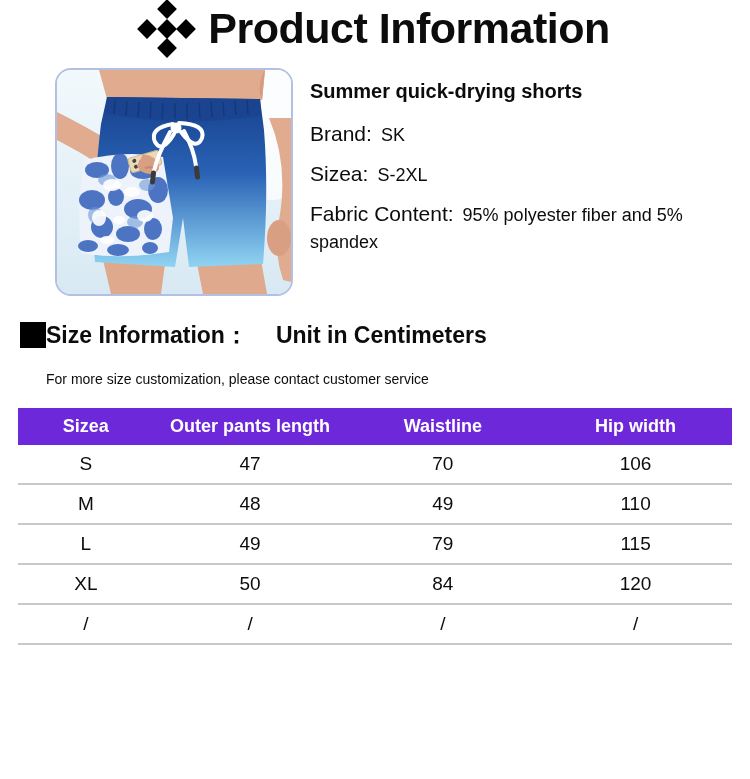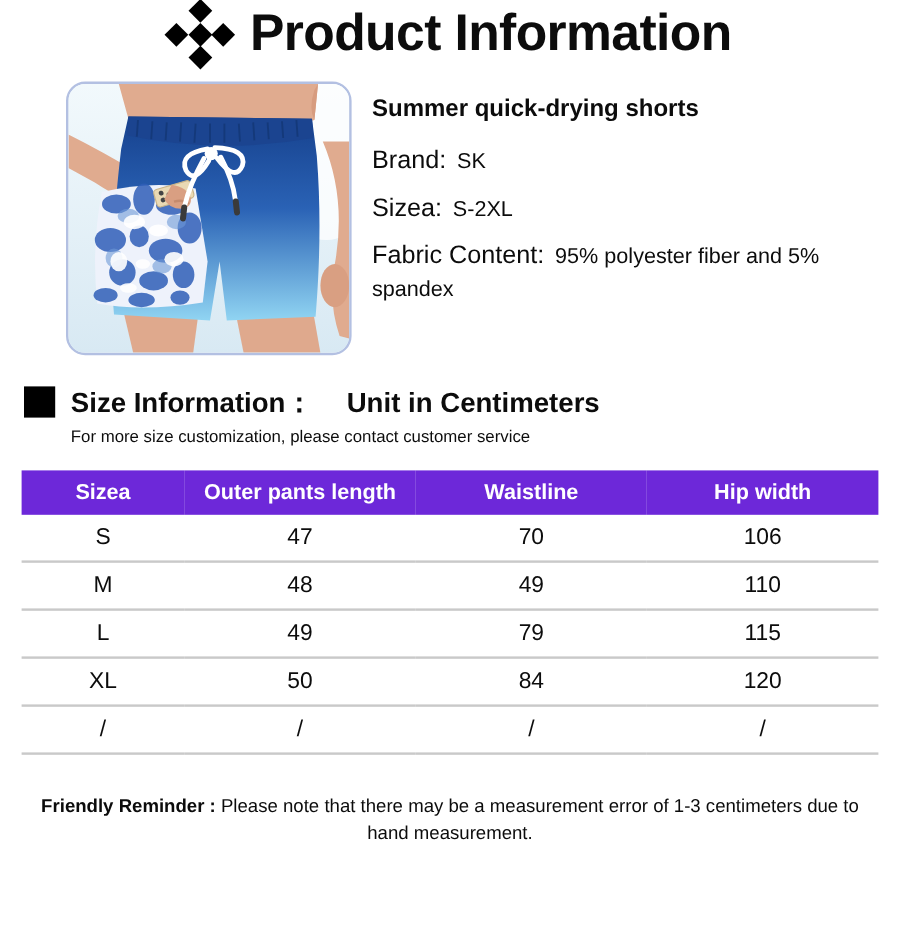--- a/index.html
+++ b/index.html
@@ -28,25 +28,25 @@
     overflow:hidden; background:#eef6fa;
   }
   .photo-card svg { display:block; }
   .details { width:382px; padding-top:12px; }
   .details h2 { margin:0 0 17px; font-size:20px; font-weight:700; }
   .field { margin:0 0 12px; font-size:21px; line-height:1.32; }
   .flabel { font-size:21px; }
   .fvalue { font-size:18px; margin-left:9px; }
 
   
-  .size-info { display:flex; margin:24px 0 0 20px; gap:13px; }
+  .size-info { display:flex; margin:24px 0 0 20px; }
   .bullet-square { width:26px; height:26px; background:#000; flex:none; margin-top:2px; }
   .size-info h3 { margin:0; font-size:23px; font-weight:700; }
   .unit-note { margin-left:28px; }
-  .size-subtext { margin:4px 0 0; font-size:14px; }
+  .size-subtext { margin:20px 0 0; font-size:14px; }
 
   
   table.size-table { width:714px; margin:21px auto 0; border-collapse:collapse; text-align:center; table-layout:fixed; }
   table.size-table thead th {
     background:#6d28d9; color:#ffffff; font-size:18px; font-weight:700; height:37px; padding:0;
   }
   table.size-table tbody td {
     font-size:19px; font-weight:400; height:38px; padding:0;
     border-bottom:2px solid #c9c9c9;
   }
@@ -236,18 +236,14 @@
       </tr>
       <tr>
         <td>/</td>
         <td>/</td>
         <td>/</td>
         <td>/</td>
       </tr>
     </tbody>
   </table>
 
-  <footer class="reminder">
-    <b>Friendly Reminder :</b>
-    <span>Please note that there may be a measurement error of 1-3 centimeters due to hand measurement.</span>
-  </footer>
 
 </div>
 
 </body></html>

